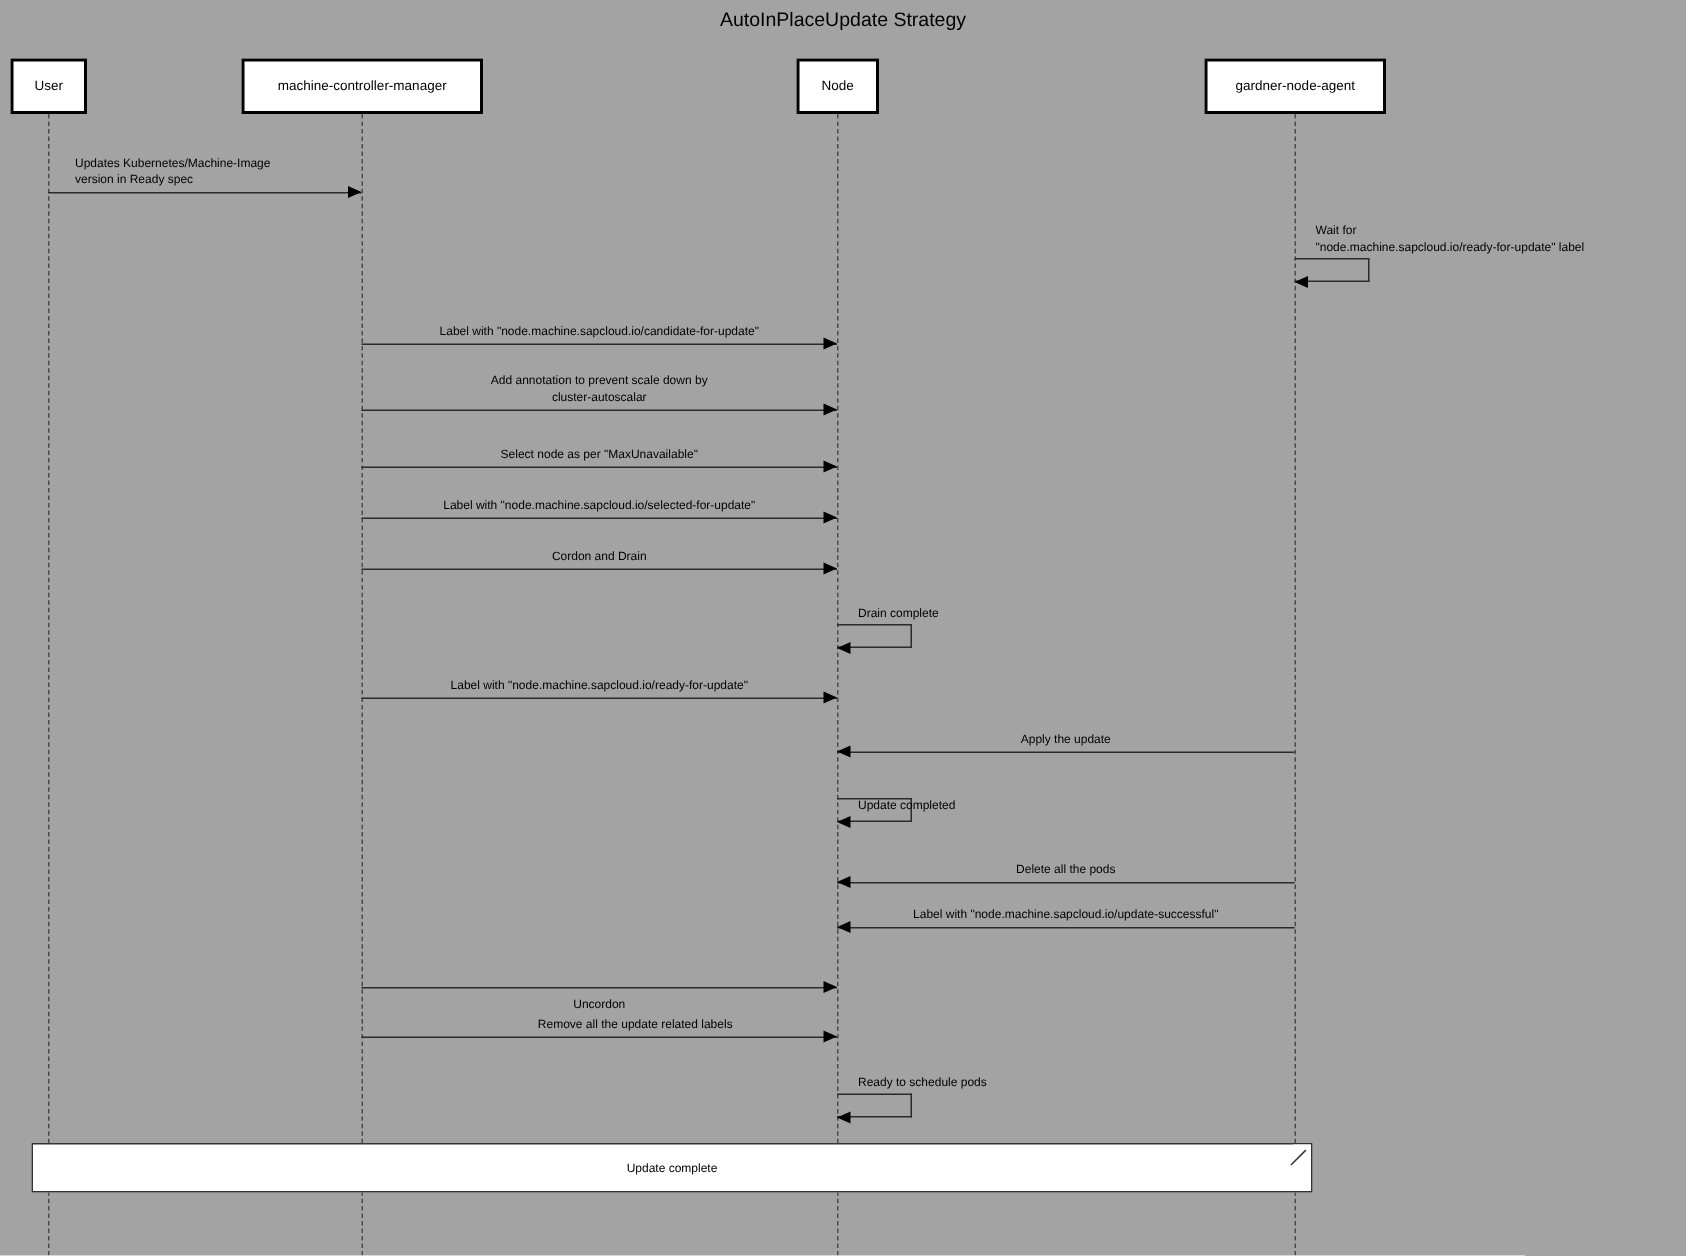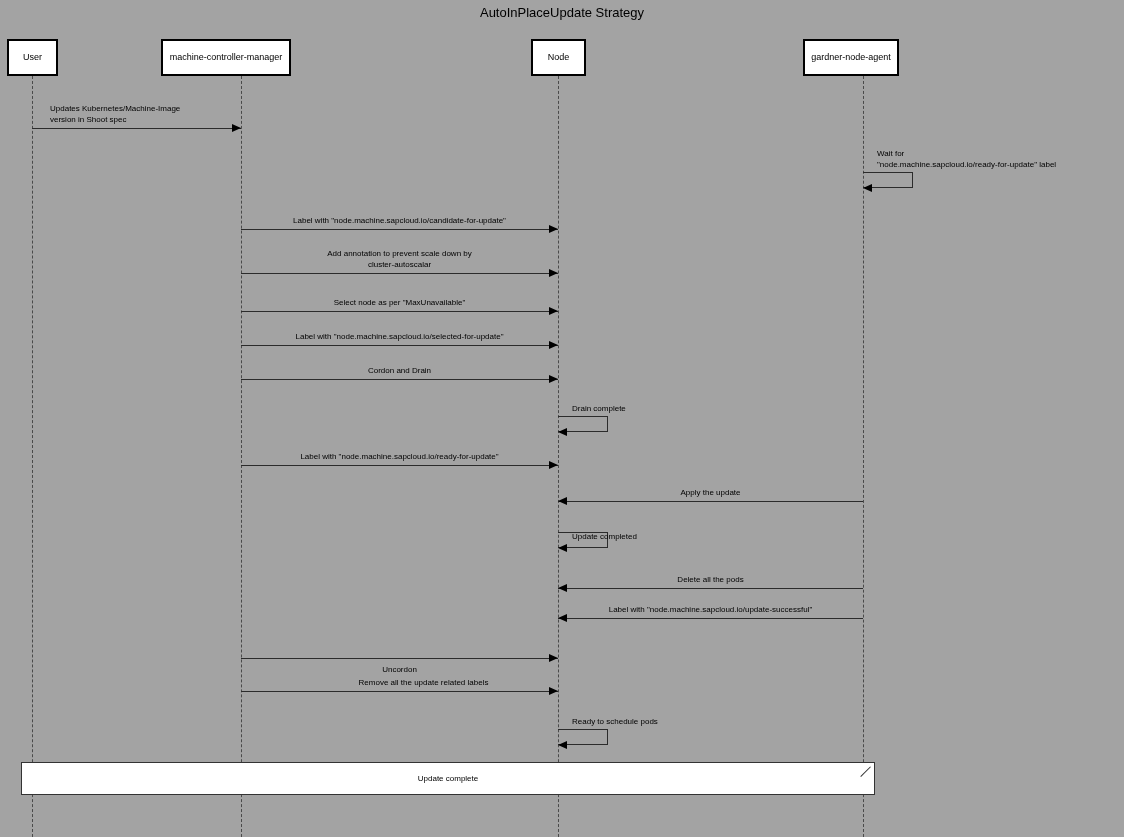--- a/index.html
+++ b/index.html
@@ -138,21 +138,21 @@
   <div id="layer-lifelines">
       <div class="lifeline" style="left: 32px; top: 76px; height: 761px;"></div>
       <div class="lifeline" style="left: 241px; top: 76px; height: 761px;"></div>
       <div class="lifeline" style="left: 558px; top: 76px; height: 761px;"></div>
       <div class="lifeline" style="left: 863px; top: 76px; height: 761px;"></div>
     </div>
   <div id="layer-messages">
       <div class="msg-line" style="left: 32px; top: 128px; width: 209px;"></div>
       <div class="msg-arrow right" style="top: 124px; left: 232px;"></div>
       <div class="msg-label left" style="top: 103px; left: 50px;">Updates Kubernetes/Machine-Image
-version in Shoot spec</div>
+version in Ready spec</div>
       <div class="self-loop" style="left: 863px; top: 172px; width: 50px; height: 16px;"></div>
       <div class="msg-arrow left" style="left: 863px; top: 183.5px;"></div>
       <div class="msg-label left" style="left: 877px; top: 148px;">Wait for
 "node.machine.sapcloud.io/ready-for-update" label</div>
       <div class="msg-line" style="left: 241px; top: 229px; width: 317px;"></div>
       <div class="msg-arrow right" style="top: 225px; left: 549px;"></div>
       <div class="msg-label center" style="top: 215px; left: 241px; width: 317px;">Label with "node.machine.sapcloud.io/candidate-for-update"</div>
       <div class="msg-line" style="left: 241px; top: 273px; width: 317px;"></div>
       <div class="msg-arrow right" style="top: 269px; left: 549px;"></div>
       <div class="msg-label center" style="top: 248px; left: 241px; width: 317px;">Add annotation to prevent scale down by
@@ -191,27 +191,27 @@
       <div class="msg-arrow right" style="top: 687px; left: 549px;"></div>
       <div class="msg-label center" style="top: 677px; left: 241px; width: 317px; margin-left: 24px;">Remove all the update related labels</div>
       <div class="self-loop" style="left: 558px; top: 729px; width: 50px; height: 16px;"></div>
       <div class="msg-arrow left" style="left: 558px; top: 740.5px;"></div>
       <div class="msg-label left" style="left: 572px; top: 716px;">Ready to schedule pods</div>
     </div>
   <div id="layer-participants">
       <div class="participant-box" style="left: 7px; top: 39px; width: 51px; height: 37px;">
         <span>User</span>
       </div>
-      <div class="participant-box" style="left: 161px; top: 39px; width: 130px; height: 37px;">
+      <div class="participant-box" style="left: 161px; top: 39px; width: 161px; height: 37px;">
         <span>machine-controller-manager</span>
       </div>
       <div class="participant-box" style="left: 531px; top: 39px; width: 55px; height: 37px;">
         <span>Node</span>
       </div>
-      <div class="participant-box" style="left: 803px; top: 39px; width: 96px; height: 37px;">
+      <div class="participant-box" style="left: 803px; top: 39px; width: 121px; height: 37px;">
         <span>gardner-node-agent</span>
       </div>
     </div>
   <div id="layer-note">
       <div class="note-box" style="left: 21px; top: 762px; width: 854px; height: 33px;"></div>
       <div class="note-fold" style="left: 861.6px; top: 763.4px;"></div>
       <div class="note-fold-line" style="left: 861px; top: 762px; width: 14px; height: 14px; border-bottom: 1.4px solid rgb(51, 51, 51); transform-origin: left bottom; transform: rotate(-45deg) scale(1);"></div>
       <div class="note-text" style="left: 21px; width: 854px; top: 772.5px;">Update complete</div>
     </div>
 

